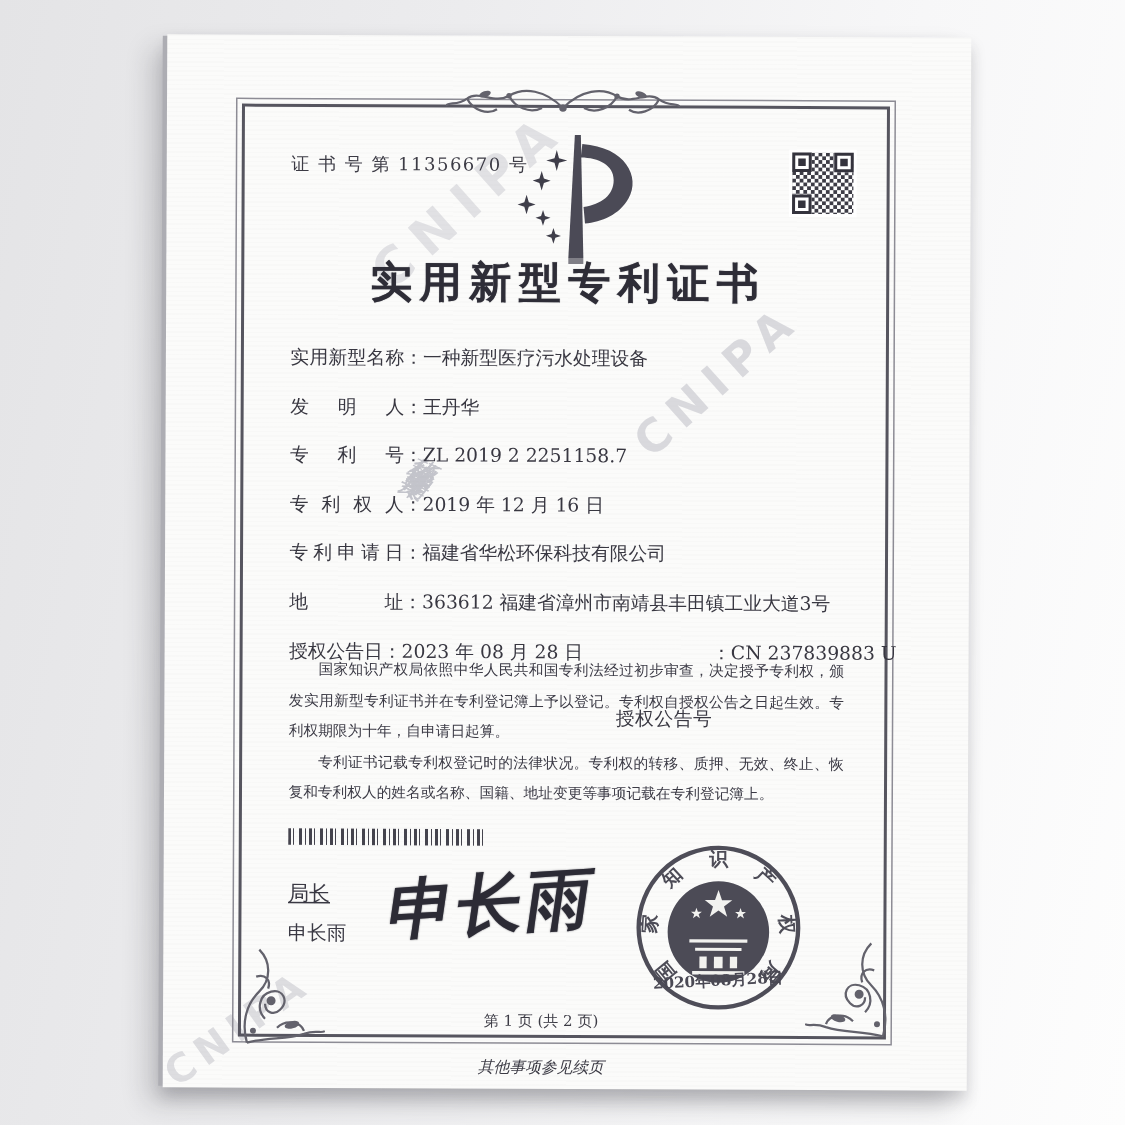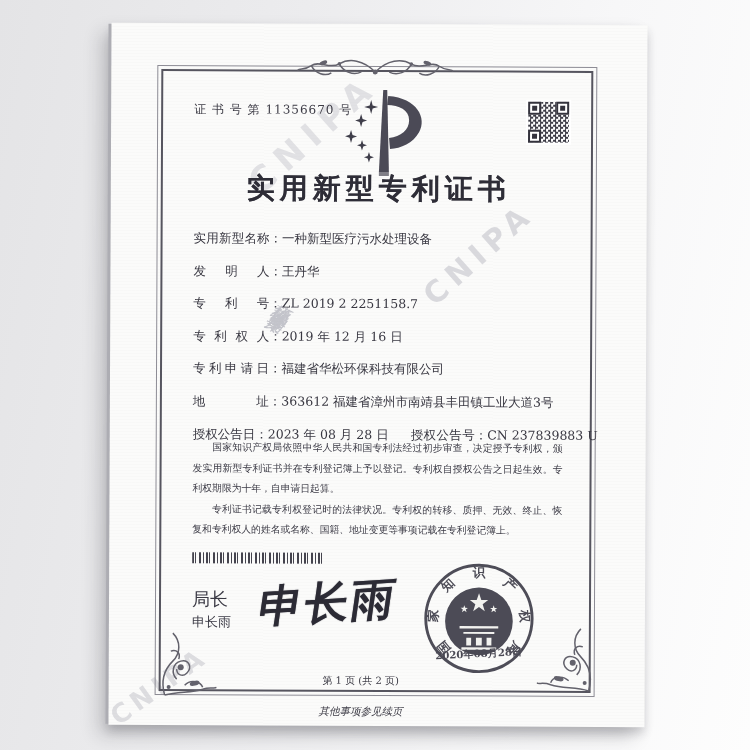--- a/index.html
+++ b/index.html
@@ -29,27 +29,27 @@
   .qr .finder{position:absolute;width:9px;height:9px;border:2px solid #34333d;background:#fff;}
   .qr .finder i{position:absolute;left:2px;top:2px;width:5px;height:5px;background:#34333d;display:block;}
   .qr .f1{left:0;top:0}.qr .f2{right:0;top:0}.qr .f3{left:0;bottom:0}
   .title{left:0;top:146px;width:536px;text-align:center;font-size:28px;font-weight:700;
          letter-spacing:5px;color:#2e2d37;text-shadow:0 0 .6px rgba(46,45,55,.7);}
   .fields{left:83px;top:207px;width:380px;}
   .frow{display:flex;align-items:flex-start;height:18px;margin-bottom:14.6px;
         font-size:12.5px;color:#383741;white-space:nowrap;}
   .flabel{display:inline-block;width:76px;text-align:justify;text-align-last:justify;}
   .pair2{margin-left:22px;display:flex;}
-  .pair2 .flabel{width:64px;}
+  .pair2 .flabel{width:64px;margin-top:44px;}
   .paras{left:83px;top:414px;width:370px;font-size:9.8px;line-height:20.6px;
          text-align:justify;color:#3b3a45;}
   .paras p{margin:0;text-indent:2em;}
   .barcode{left:83px;top:529px;width:130px;height:11px;
     background:repeating-linear-gradient(90deg,#45444e 0 2px,transparent 2px 3px,#45444e 3px 4px,transparent 4px 7px,#45444e 7px 9px,transparent 9px 11px,#45444e 11px 12px,transparent 12px 14px);}
-  .off-title{left:83px;top:564px;font-size:18px;}
+  .off-title{left:83px;top:564px;font-size:14px;text-decoration:underline;}
   .off-name{left:83px;top:590px;font-size:13px;}
   .signature{left:150px;top:550px;width:140px;font-size:44px;font-weight:700;
     color:#2c2b35;transform:rotate(-4deg) skewX(-12deg);letter-spacing:2px;
     font-family:"DejaVu Serif",serif;text-shadow:0 0 1px rgba(44,43,53,.8);}
   .seal{left:312px;top:536px;width:116px;height:116px;opacity:.92;}
   .pageno{left:0;top:650px;width:504px;text-align:center;font-size:10px;color:#3c3b45;}
   .note{left:0;top:681px;width:504px;text-align:center;font-size:10.5px;font-style:italic;color:#3c3b45;}
   .wm{color:#b9b9c2;pointer-events:none;}
   .wm-cnipa{font-family:"DejaVu Sans","Liberation Sans",sans-serif;font-weight:700;}
   .wm1{left:122px;top:90px;font-size:34px;letter-spacing:9px;transform:rotate(-42deg);opacity:.38;}

